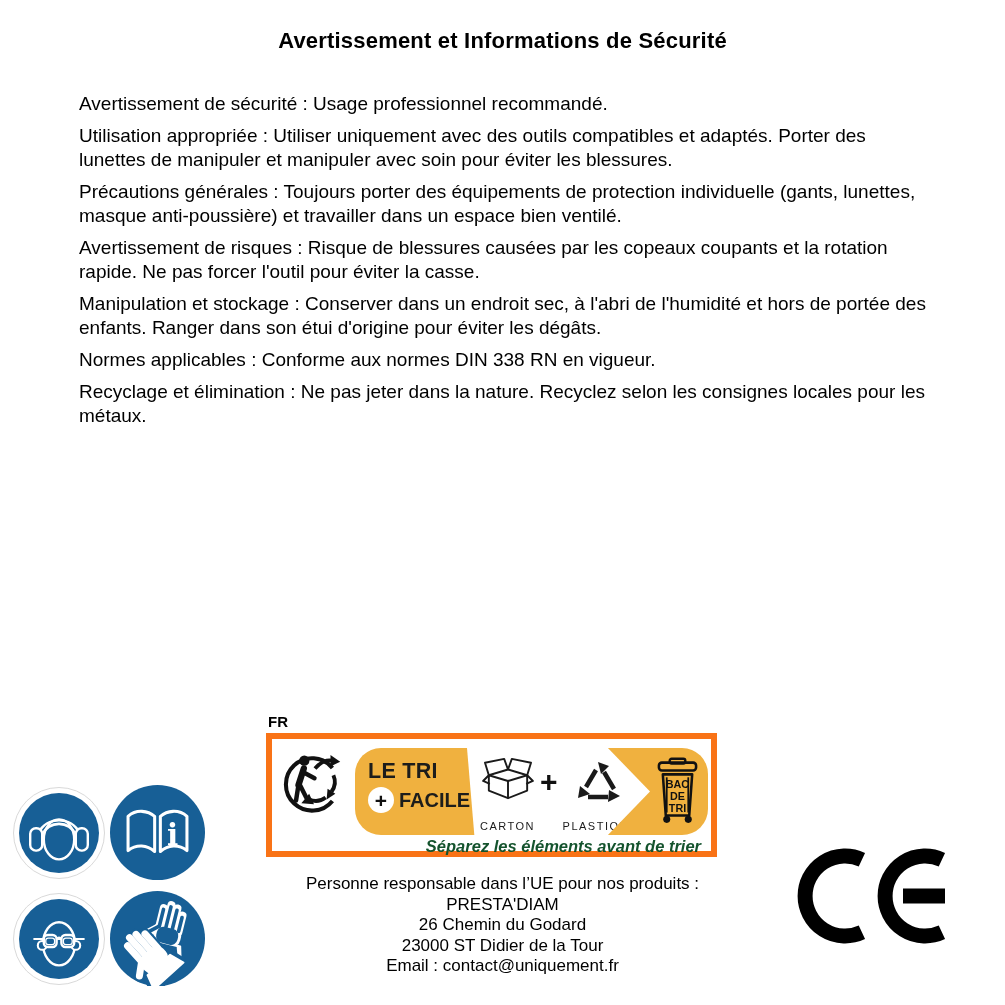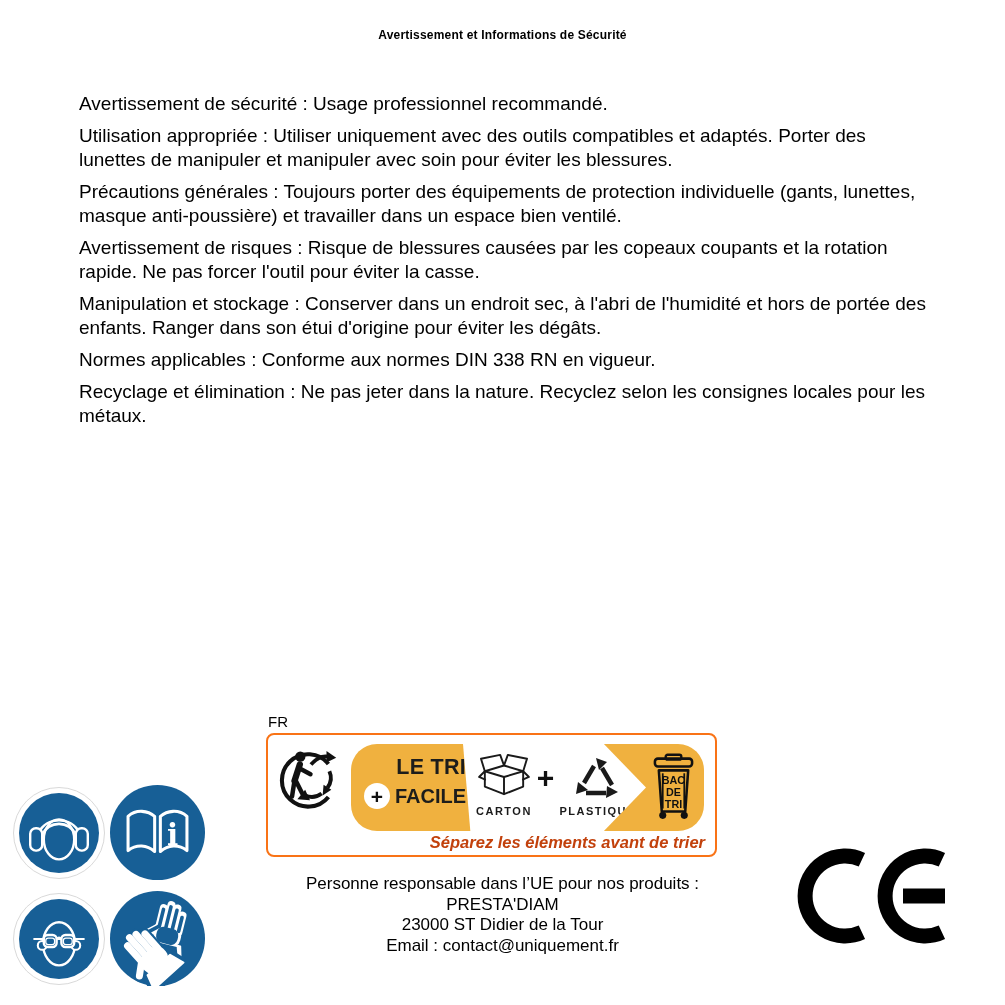--- a/index.html
+++ b/index.html
@@ -3,43 +3,43 @@
 <meta charset="utf-8">
 <style>
   * { margin:0; padding:0; box-sizing:border-box; }
   html,body { background:#fff; }
   .page {
     position:relative; width:1005px; height:1005px; background:#fff;
     font-family:"Liberation Sans", sans-serif; color:#000; overflow:hidden;
   }
   .title {
     position:absolute; top:28px; left:0; width:100%;
-    text-align:center; font-size:12px; font-weight:bold; letter-spacing:0.2px;
+    text-align:center; font-size:22px; font-weight:bold; letter-spacing:0.2px;
   }
   .content {
     position:absolute; left:71px; top:84px; width:874px;
     font-size:19px; line-height:24px;
   }
   .content p { margin:8px; }
 
   
   .icon-ring {
     position:absolute; width:92px; height:92px; border-radius:50%;
     background:#fff; border:1px solid #d9d9d9;
     display:flex; align-items:center; justify-content:center;
   }
   .icon-plain { position:absolute; width:95px; height:95px; }
   .icon-ring svg { display:block; }
   .icon-plain svg { display:block; width:95px; height:95px; }
 
   
-  .fr-label { position:absolute; left:268px; top:713px; font-size:15px; font-weight:normal; }
+  .fr-label { position:absolute; left:268px; top:713px; font-size:15px; font-weight:bold; }
   .badge-box {
     position:absolute; left:266px; top:733px; width:451px; height:124px;
-    background:#fff; border:2px solid #f97316; border-radius:8px;text-align:right;
+    background:#fff; border:6px solid #f97316; border-radius:0;
   }
   .triman { position:absolute; left:10px; top:8px; }
   .band {
     position:absolute; left:83px; top:9px; width:353px; height:87px;
     border-radius:26px;
   }
   .band-title { position:absolute; left:13px; top:11px; color:#1d1d1b; }
   .band-title .l1 { font-size:21.5px; font-weight:bold; letter-spacing:0.3px; }
   .band-title .l2 { margin-top:3px; display:flex; align-items:center; gap:5px; }
   .plus-circle {
@@ -48,26 +48,26 @@
     font-size:21px; font-weight:bold; color:#111; line-height:1;
   }
   .band-title .l2 span.word { font-size:20px; font-weight:bold; }
   .cutout {
     position:absolute; left:112px; top:0; width:183px; height:87px; background:#fff;
     clip-path:polygon(0 0, 77% 0, 100% 50%, 77% 100%, 4% 100%);
     display:flex; align-items:flex-start; padding-top:9px; padding-left:13px;
   }
   .mat { display:flex; flex-direction:column; align-items:center; }
   .mat svg { display:block; }
-  .mat-label { font-size:11px; font-weight:bold; letter-spacing:1.5px; color:#1a1a1a; margin-top:6px; }
+  .mat-label { font-size:11px; font-weight:normal; letter-spacing:1.5px; color:#1a1a1a; margin-top:17px; }
   .mat-plus { font-size:30px; font-weight:bold; color:#111; margin:10px 5px 0 5px; line-height:1; }
   .bin { position:absolute; right:8px; top:9px; }
   .caption {
     position:absolute; right:10px; top:98px;
-    font-size:16.5px; font-style:italic; font-weight:bold; color:#c2410c;
+    font-size:16.5px; font-style:italic; font-weight:bold; color:#14532d;
   }
 
   .responsible {
     position:absolute; left:0; right:0; top:874px;
     text-align:center; font-weight:normal; font-size:17px; line-height:20.6px;
   }
   .ce { position:absolute; left:796px; top:842px; }
 </style>
 </head>
 <body>
@@ -243,20 +243,21 @@
         <text x="23" y="55" text-anchor="middle" font-size="11" font-weight="bold" fill="#111">TRI</text>
       </svg>
     </div>
 
     <div class="caption">Séparez les éléments avant de trier</div>
   </div>
 
   <div class="responsible">
     <div>Personne responsable dans l’UE pour nos produits :</div>
     <div>PRESTA'DIAM</div>
+    <div>26 Chemin du Godard</div>
     <div>23000 ST Didier de la Tour</div>
     <div>Email : contact@uniquement.fr</div>
   </div>
 
   <svg class="ce" width="154" height="112" viewBox="0 0 154 112" aria-label="CE">
     <g stroke="#000" stroke-width="15" fill="none">
       <path d="M65.9,17.7 A40,40 0 1 0 65.9,90.3"></path>
       <path d="M145.9,17.7 A40,40 0 1 0 145.9,90.3"></path>
       <path d="M107,54 L149,54"></path>
     </g>

